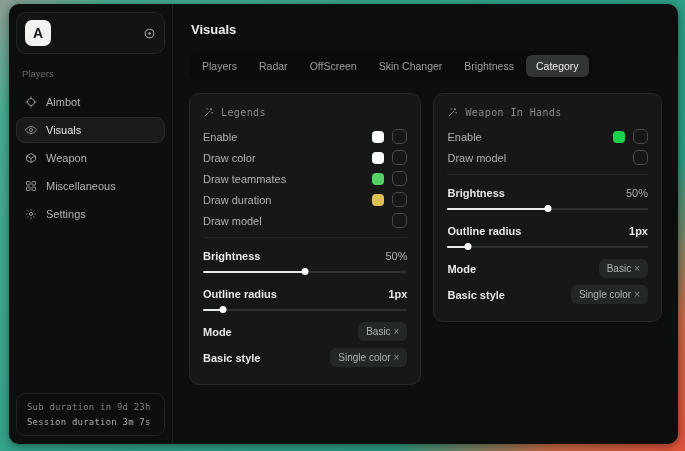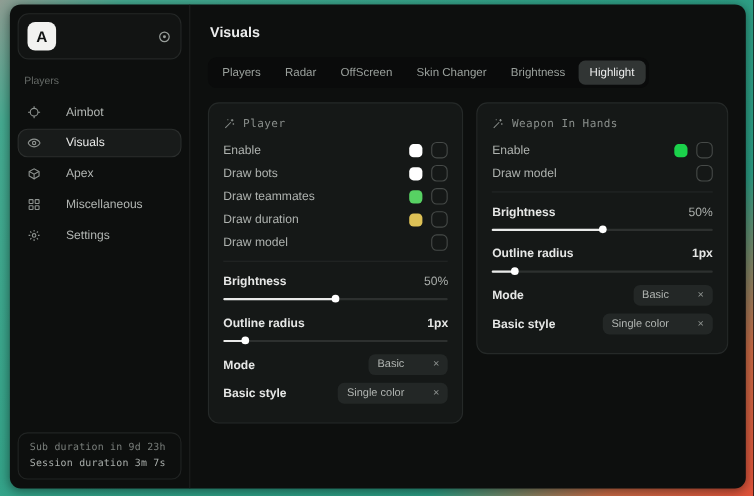--- a/index.html
+++ b/index.html
@@ -13,21 +13,21 @@
     flex-direction:column;padding:8px 7px;box-sizing:border-box;}
   .sb-header{display:flex;align-items:center;gap:8px;border:1px solid #242726;background:#121413;
     border-radius:10px;padding:7px 8px;}
   .logo{width:26px;height:26px;border-radius:7px;background:#f2f2f0;color:#101211;
     font-weight:bold;font-size:14px;display:flex;align-items:center;justify-content:center;flex:0 0 26px;}
   .titles{display:flex;flex-direction:column;gap:2px;min-width:0;}
   .app-title{font-size:11px;font-weight:700;color:#e9eae9;}
   .app-sub{font-size:9px;color:#8b908d;white-space:nowrap;}
   .hdr-icon{margin-left:auto;color:#999f9b;display:flex;cursor:pointer;}
   .cat-label{font-size:9.5px;color:#666b68;margin:14px 6px 8px;}
-  .sb-item{display:flex;align-items:center;gap:23px;padding:6px 8px;border-radius:9px;
+  .sb-item{display:flex;align-items:center;gap:9px;padding:6px 8px;border-radius:9px;
     font-size:11px;color:#b2b6b3;border:1px solid transparent;margin:2px 0;cursor:pointer;}
   .sb-item .icn{display:flex;color:#8f9491;}
   .sb-item.selected{background:#181b1a;border-color:#2b2e2d;color:#e7e8e7;}
   .sb-footer{margin-top:auto;border:1px solid #212423;border-radius:9px;padding:8px 10px;
     font-family:"DejaVu Sans Mono",monospace;}
   .sb-footer .l1{font-size:9px;color:#7a7f7c;margin-bottom:5px;letter-spacing:.2px;}
   .sb-footer .l2{font-size:9px;color:#a9aeab;letter-spacing:.2px;}
   
   .main{flex:1;padding:13px 16px;box-sizing:border-box;overflow:hidden;}
   .page-title{font-size:13px;font-weight:700;color:#eceded;margin:5px 0 15px 2px;}
@@ -50,21 +50,21 @@
   .swatch{width:12px;height:12px;border-radius:4px;cursor:pointer;}
   .checkbox{width:13px;height:13px;border-radius:5px;border:1.5px solid #464a48;cursor:pointer;}
   .value{font-size:11px;color:#a9adaa;}
   .row.vstrong .value{color:#e6e7e6;font-weight:600;}
   .slider{position:relative;height:9px;display:flex;align-items:center;margin:1px 0 7px;cursor:pointer;}
   .slider .track{height:2px;width:100%;background:#2d302f;border-radius:2px;}
   .slider .fill{position:absolute;left:0;height:2px;background:#e9eae9;border-radius:2px;}
   .slider .thumb{position:absolute;width:7px;height:7px;background:#ffffff;border-radius:50%;
     transform:translateX(-50%);}
   .divider{height:1px;background:#232726;margin:6px 0 7px;}
-  .chip{display:inline-flex;align-items:center;gap:26px;background:#232726;border-radius:6px;
+  .chip{display:inline-flex;align-items:center;gap:3px;background:#232726;border-radius:6px;
     padding:4px 8px;font-size:10px;color:#b0b4b1;cursor:pointer;}
   .chip-x{color:#8c918e;font-size:10px;line-height:1;cursor:pointer;}
 </style>
 </head>
 <body>
 
 <div class="desktop">
   <div class="window">
 
     <aside class="sidebar">
@@ -101,21 +101,21 @@
             <span>Visuals</span>
           </div>
           <div class="sb-item">
             <span class="icn">
               <svg width="12" height="12" viewBox="0 0 24 24" fill="none" stroke="currentColor" stroke-width="2">
                 <path d="M21 16V8l-9-5-9 5v8l9 5 9-5z"></path>
                 <path d="M3.3 7.9 12 12.6l8.7-4.7"></path>
                 <line x1="12" y1="22" x2="12" y2="12.6"></line>
               </svg>
             </span>
-            <span>Apex</span>
+            <span>Weapon</span>
           </div>
           <div class="sb-item">
             <span class="icn">
               <svg width="12" height="12" viewBox="0 0 24 24" fill="none" stroke="currentColor" stroke-width="2">
                 <rect x="3" y="3" width="7" height="7" rx="1"></rect>
                 <rect x="14" y="3" width="7" height="7" rx="1"></rect>
                 <rect x="3" y="14" width="7" height="7" rx="1"></rect>
                 <rect x="14" y="14" width="7" height="7" rx="1"></rect>
               </svg>
             </span>
@@ -138,44 +138,44 @@
     </aside>
 
     <main class="main">
       <h1 class="page-title">Visuals</h1>
       <div class="tabs" id="tabs">
           <div class="tab">Players</div>
           <div class="tab">Radar</div>
           <div class="tab">OffScreen</div>
           <div class="tab">Skin Changer</div>
           <div class="tab">Brightness</div>
-          <div class="tab selected">Highlight</div>
+          <div class="tab selected">Category</div>
         </div>
       <div class="panels" id="panels">
           <section class="panel p0">
             <div class="panel-title">
               <span class="icn">
                 <svg width="11" height="11" viewBox="0 0 24 24" fill="none" stroke="currentColor" stroke-width="2">
                   <path d="M4 20 15 9"></path>
                   <path d="M17.5 2.5v5M15 5h5"></path>
                   <path d="M20 11v3M18.5 12.5h3"></path>
                   <path d="M9 3v2M8 4h2"></path>
                 </svg>
               </span>
-              <span>Player</span>
+              <span>Legends</span>
             </div>
             <div class="row">
               <span class="row-label">Enable</span>
               <span class="controls">
                 <span class="swatch" style="background: rgb(255, 255, 255);"></span>
                 <span class="checkbox"></span>
               </span>
             </div>
             <div class="row">
-              <span class="row-label">Draw bots</span>
+              <span class="row-label">Draw color</span>
               <span class="controls">
                 <span class="swatch" style="background: rgb(255, 255, 255);"></span>
                 <span class="checkbox"></span>
               </span>
             </div>
             <div class="row">
               <span class="row-label">Draw teammates</span>
               <span class="controls">
                 <span class="swatch" style="background: rgb(87, 209, 99);"></span>
                 <span class="checkbox"></span>

